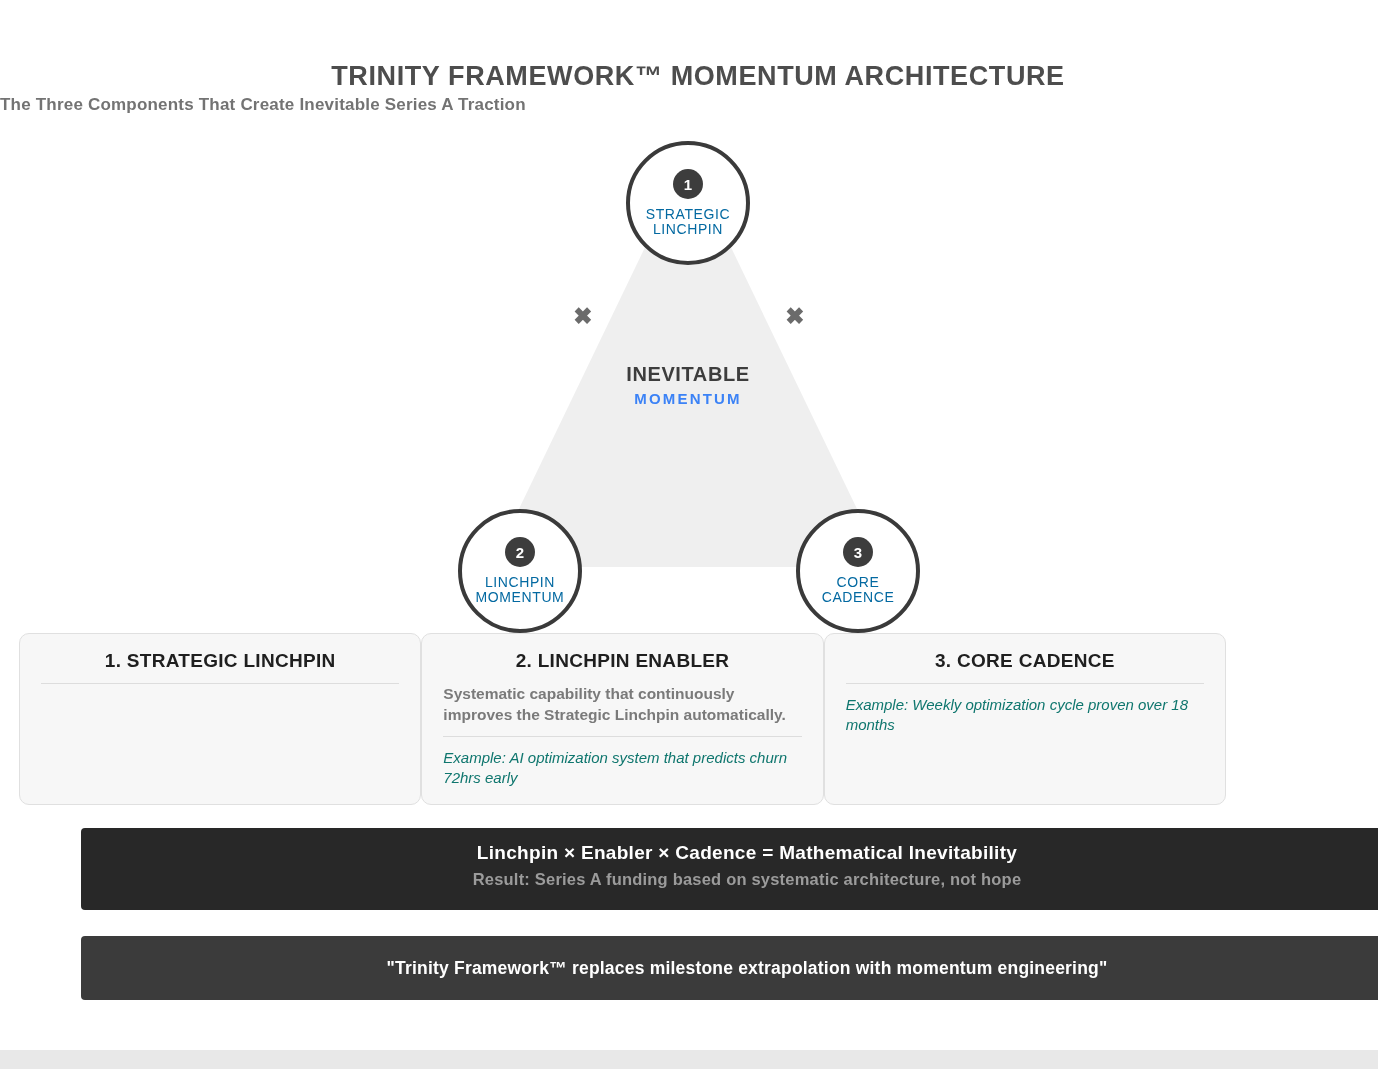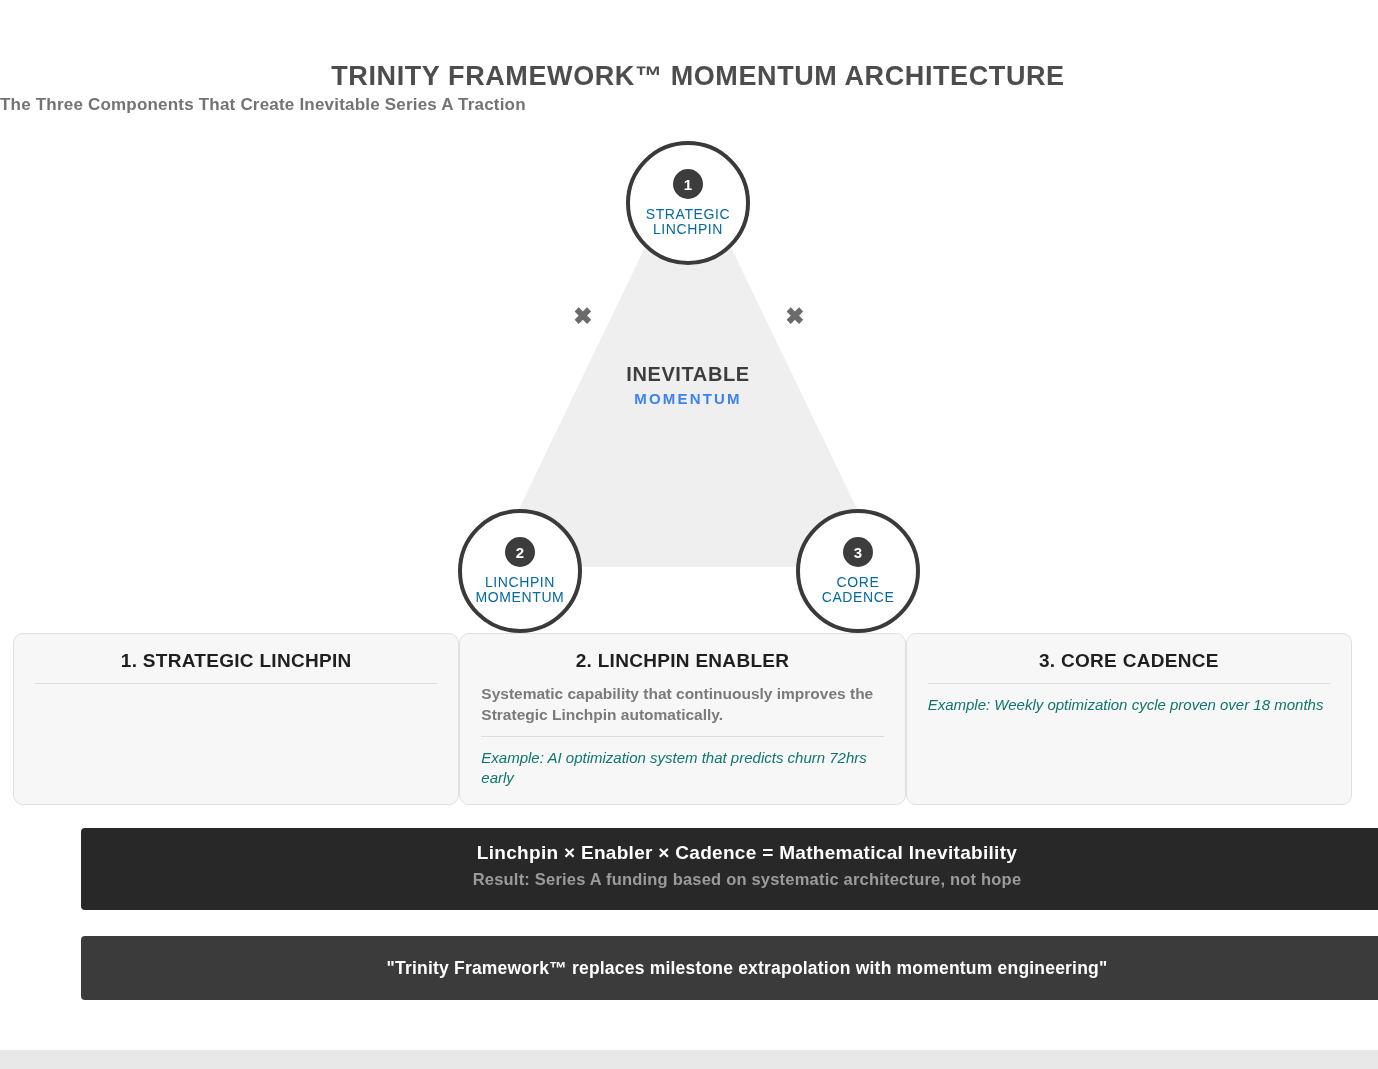--- a/index.html
+++ b/index.html
@@ -58,21 +58,21 @@
   }
   .badge span{color:#ffffff;font-size:15px;font-weight:700;}
   .node-label{text-align:center;}
   .node-label div{
     font-size:14px;font-weight:400;color:#0369a1;
     letter-spacing:0.6px;line-height:15px;
   }
 
   
   .cards{
-    position:absolute;left:13px;top:633px;width:1339px;
+    position:absolute;left:19px;top:633px;width:1207px;
     display:grid;grid-template-columns:1fr 1fr 1fr;
   }
   .card{
     background:#f7f7f7;border:1px solid #e0e0e0;border-radius:10px;
     padding:14px 21px 16px;min-height:128px;box-sizing:border-box;
   }
   .card-title{
     text-align:center;font-size:19px;font-weight:800;color:#1f1f1f;
     letter-spacing:0.3px;margin:2px 0 11px;
   }

